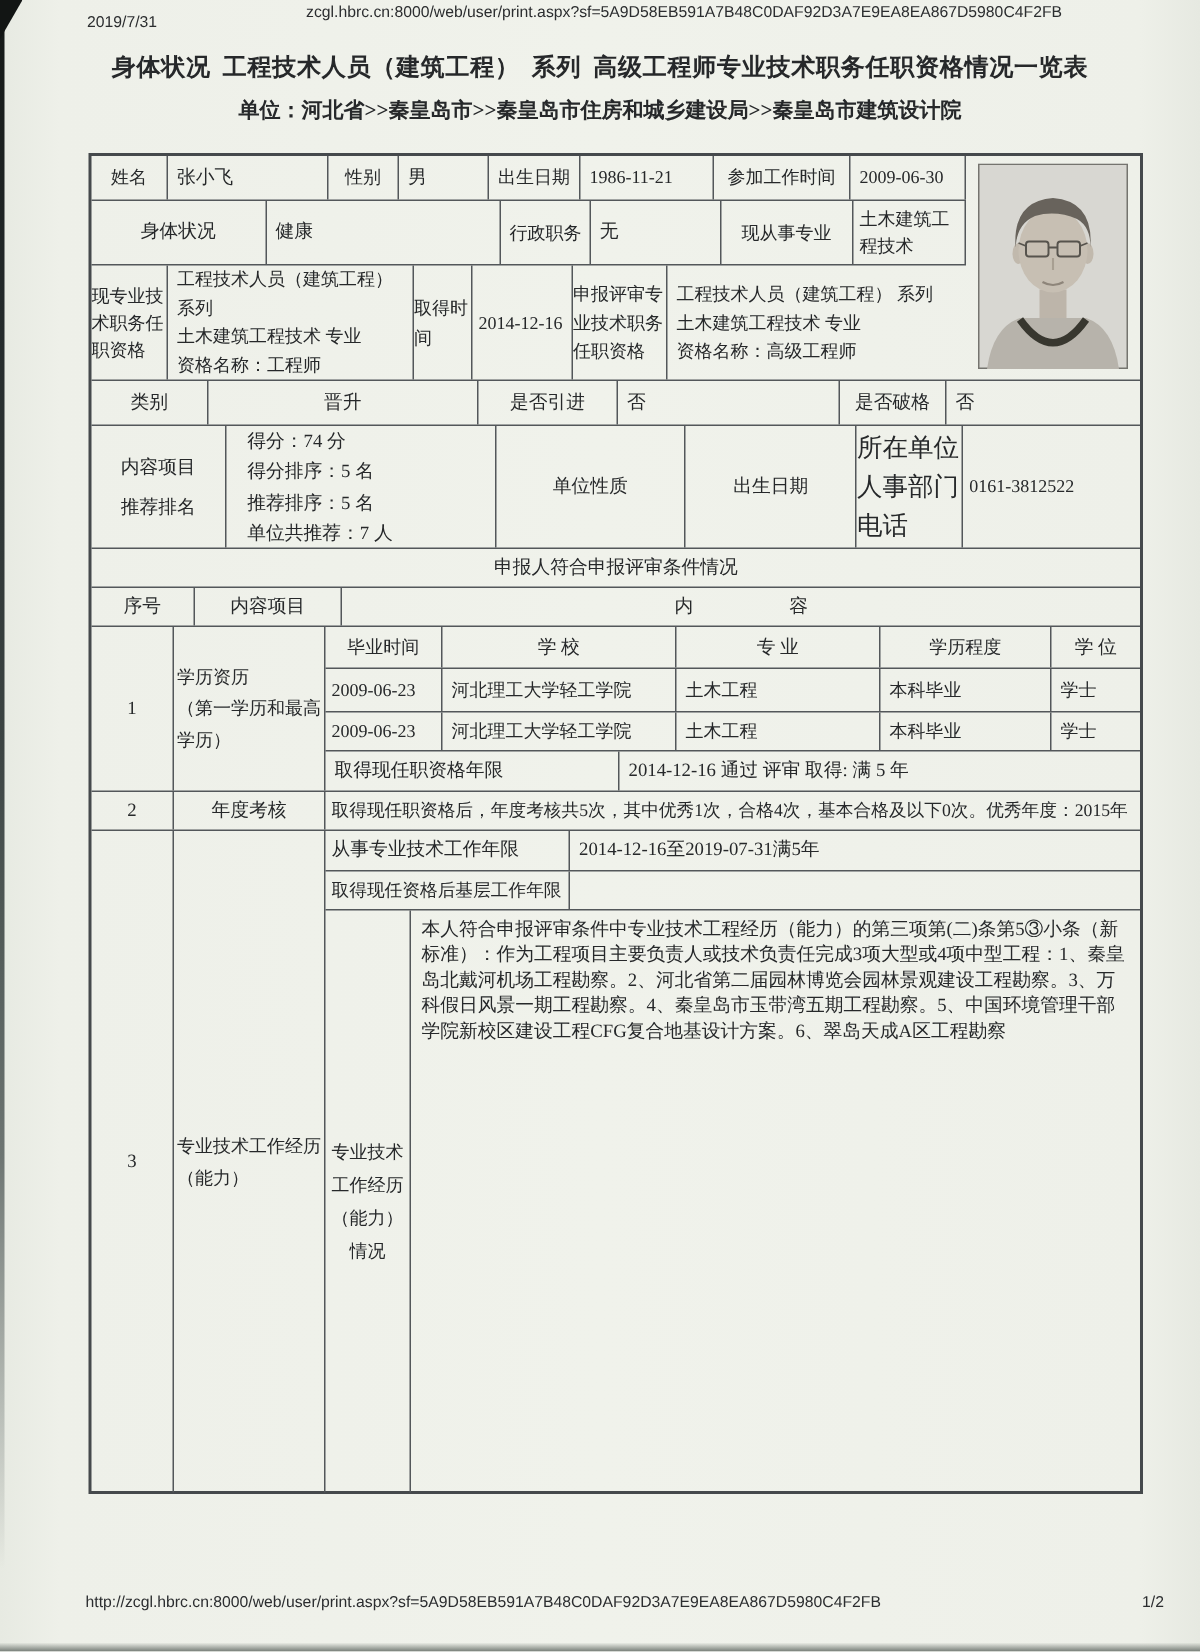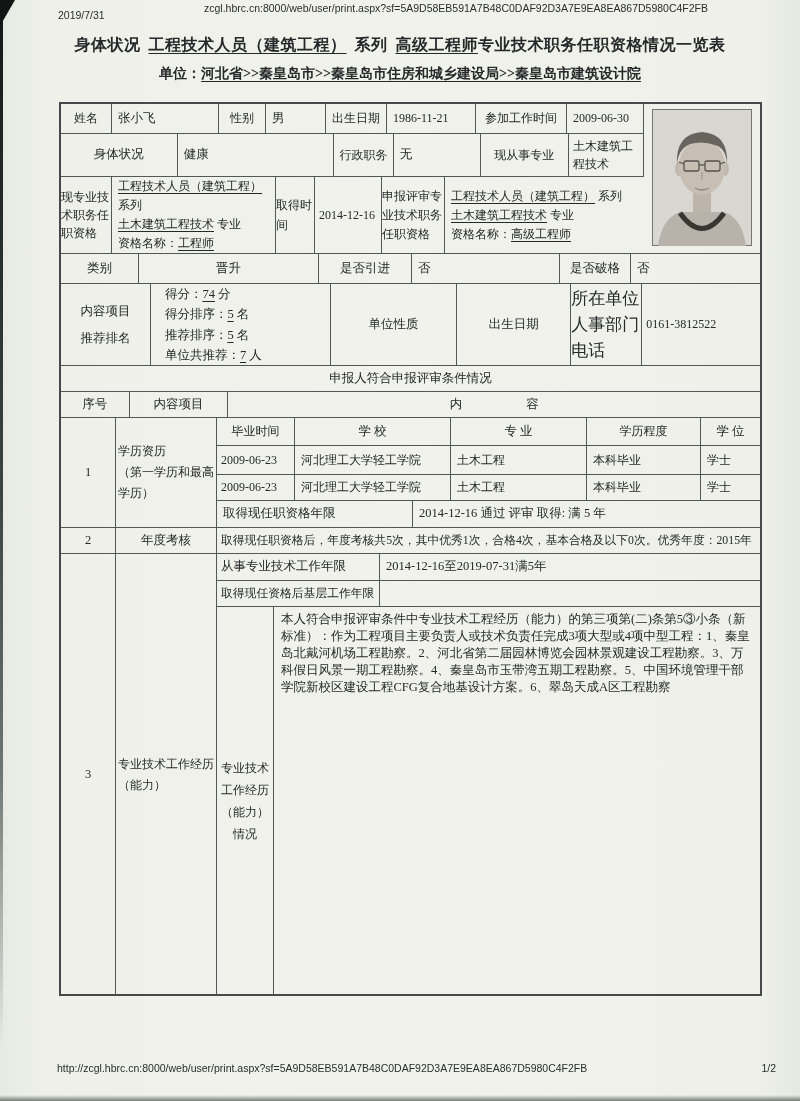--- a/index.html
+++ b/index.html
@@ -12,21 +12,21 @@
   
   .hf{position:absolute;font-family:"Liberation Sans","DejaVu Sans",sans-serif;font-size:10.5px;color:#2b2d2f;white-space:nowrap}
   .hf-date{left:58px;top:9px}
   .hf-url{left:204px;top:2px}
   .hf-furl{left:57px;top:1062px}
   .hf-page{right:24px;top:1062px}
   
   .doc-title{position:absolute;top:35px;left:0;width:100%;text-align:center;font-size:16px;font-weight:bold;letter-spacing:.5px;white-space:nowrap}
   .doc-title .sp{display:inline-block;width:8px}
   .unit-line{position:absolute;top:65px;left:0;width:100%;text-align:center;font-size:14px;font-weight:bold}
-  .u{text-decoration:underline;text-decoration-thickness:1px;text-underline-offset:3px}
+  .u{text-decoration-thickness:1px;text-underline-offset:3px}
   
   .sheet{position:absolute;left:59px;top:102px;width:703px;height:894px;box-sizing:border-box;
          border:2px solid #45494c;font-size:12.5px;line-height:1.25}
   .row{display:flex;box-sizing:border-box;border-bottom:1px solid #53575a;width:100%}
   .c{box-sizing:border-box;border-right:1px solid #53575a;display:flex;align-items:center;overflow:hidden}
   .lab{justify-content:center;text-align:left}
   .val{padding-left:6px}
   .last{border-right:none !important}
   .f12{font-size:12px}
   .f115{font-size:17px}

